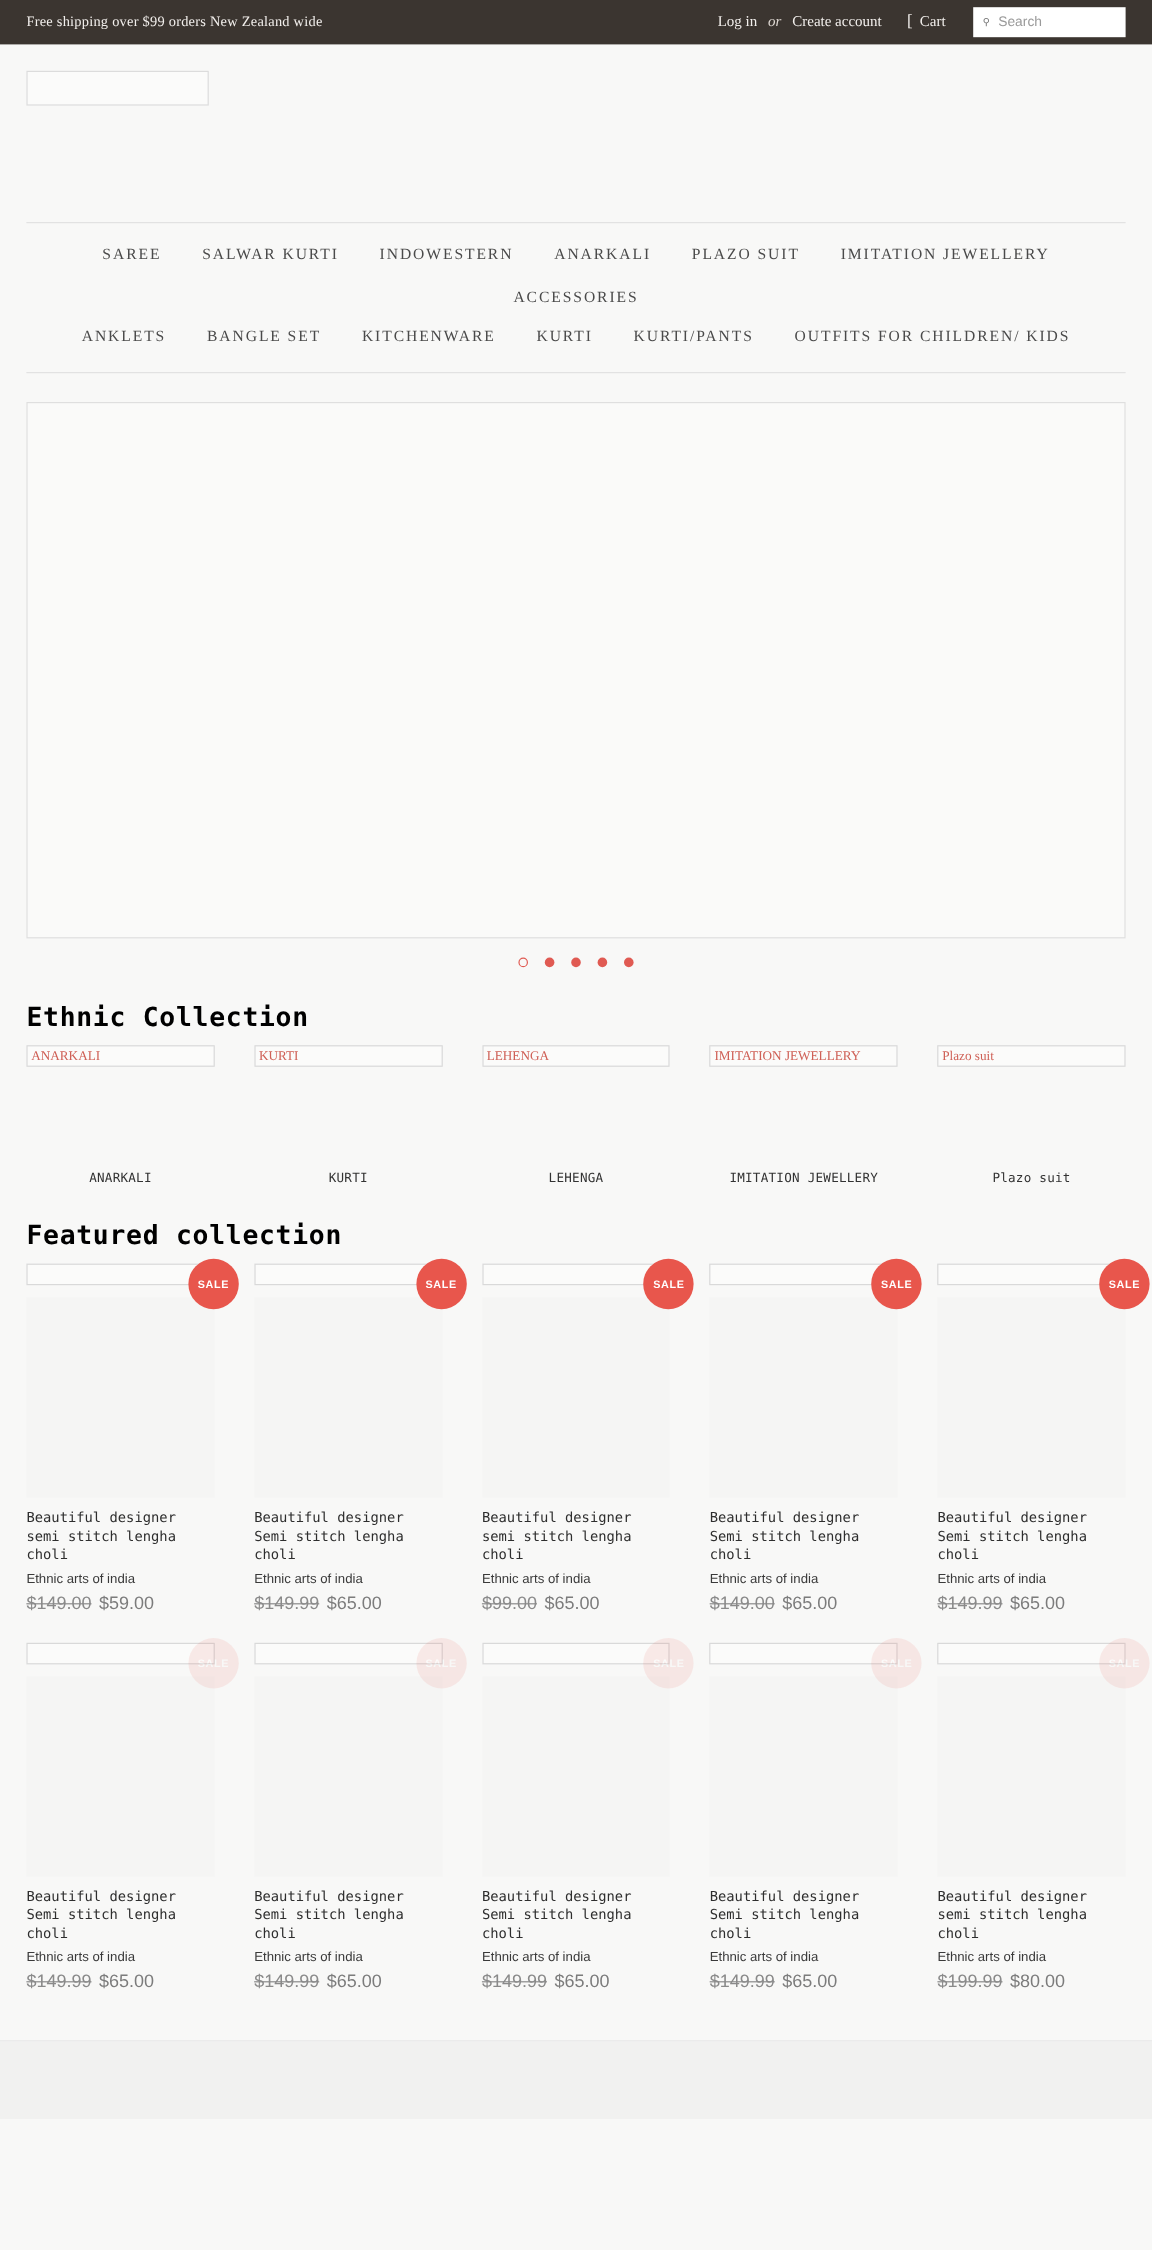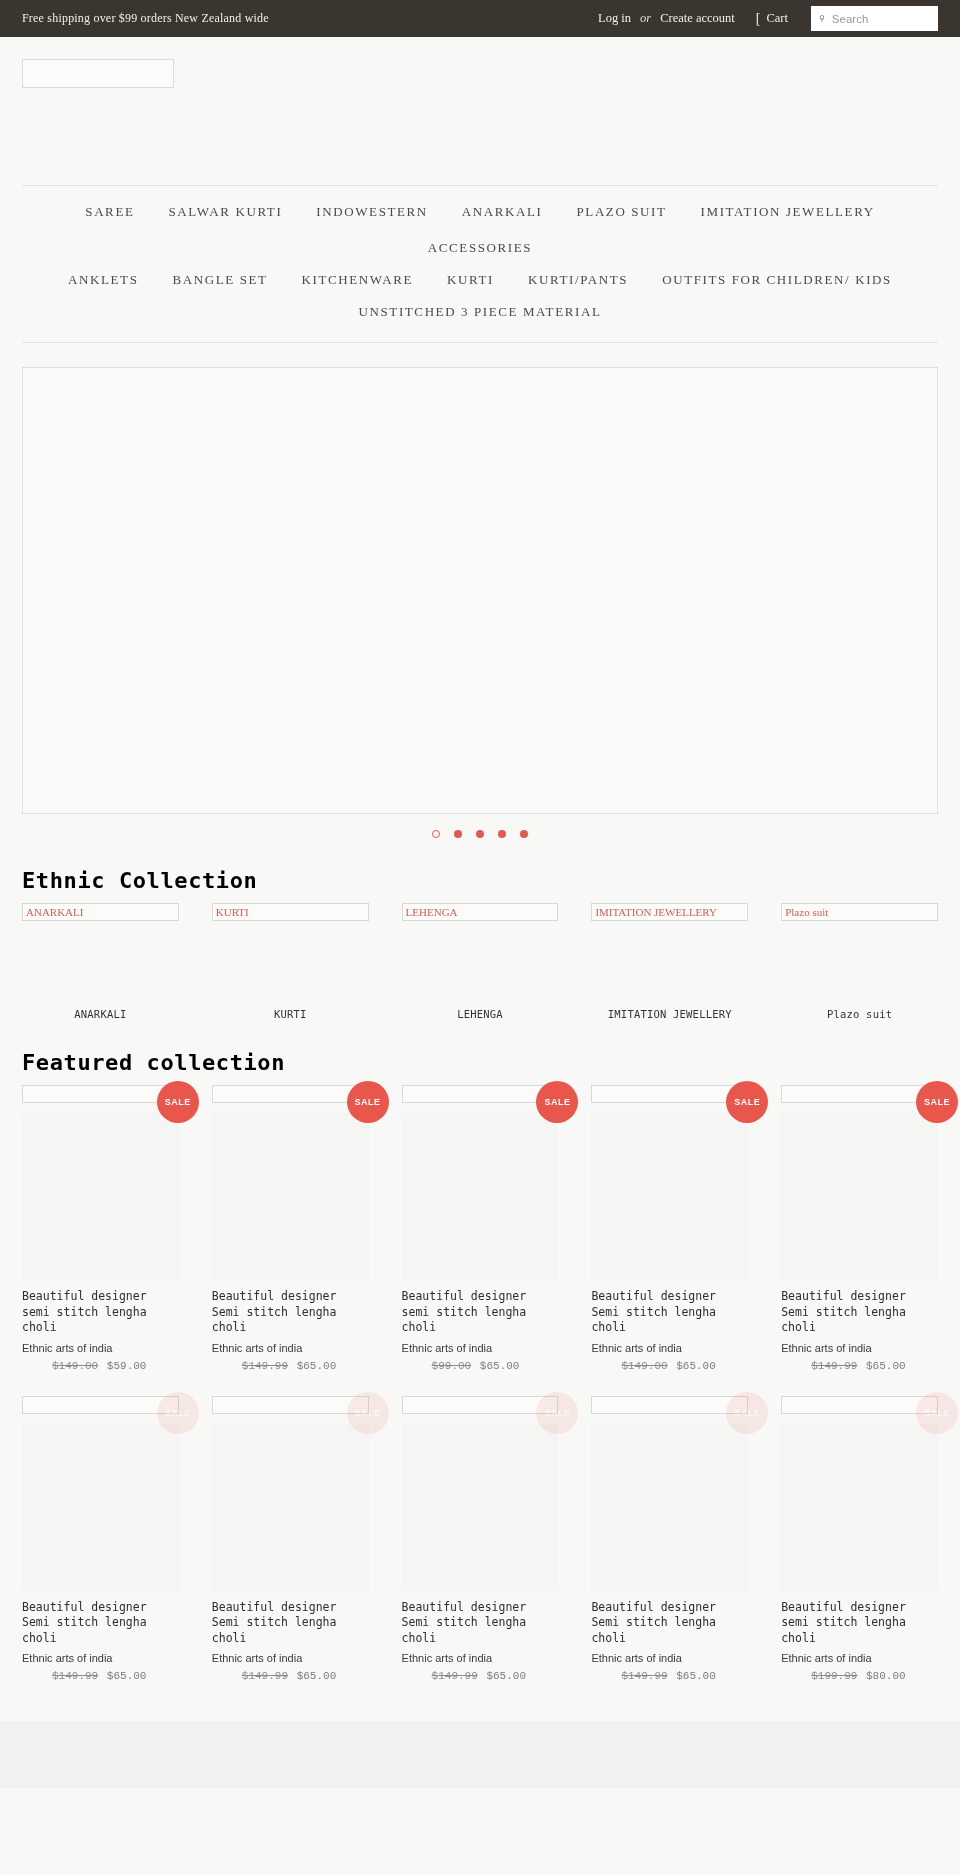--- a/index.html
+++ b/index.html
@@ -221,25 +221,24 @@
     color: #2e2e2e;
     margin-top: 9px;
   }
   .product-vendor {
     font-family: "Liberation Sans", sans-serif;
     font-size: 11px;
     color: #3a3a3a;
     margin-top: 6px;
   }
   .product-price {
-    font-family: Liberation Mono, monospace;
-    font-size: 11px;
+    font-family: Liberation Sans, sans-serif;
+    font-size: 15px;
     color: #8a8a8a;
     margin-top: 6px;
-    margin-left: 30px;
   }
   .price-old { text-decoration: line-through; }
   .price-new { color: #7c7c7c; margin-left: 2px; }
 
   .row-gap { height: 24px; }
 
   
   .footer {
     margin-top: 40px;
     border-top: 1px solid #ebebeb;
@@ -282,23 +281,20 @@
     <a class="nav-item" href="#">ACCESSORIES</a>
   </div>
   <div class="nav-row">
     <a class="nav-item" href="#">ANKLETS</a>
     <a class="nav-item" href="#">BANGLE SET</a>
     <a class="nav-item" href="#">KITCHENWARE</a>
     <a class="nav-item" href="#">KURTI</a>
     <a class="nav-item" href="#">KURTI/PANTS</a>
     <a class="nav-item" href="#">OUTFITS FOR CHILDREN/ KIDS</a>
   </div>
-  <div class="nav-row">
-    <a class="nav-item" href="#">UNSTITCHED 3 PIECE MATERIAL</a>
-  </div>
 </nav>
 
 <div class="hero"></div>
 <div class="dots">
   <span class="dot active"></span>
   <span class="dot"></span>
   <span class="dot"></span>
   <span class="dot"></span>
   <span class="dot"></span>
 </div>

